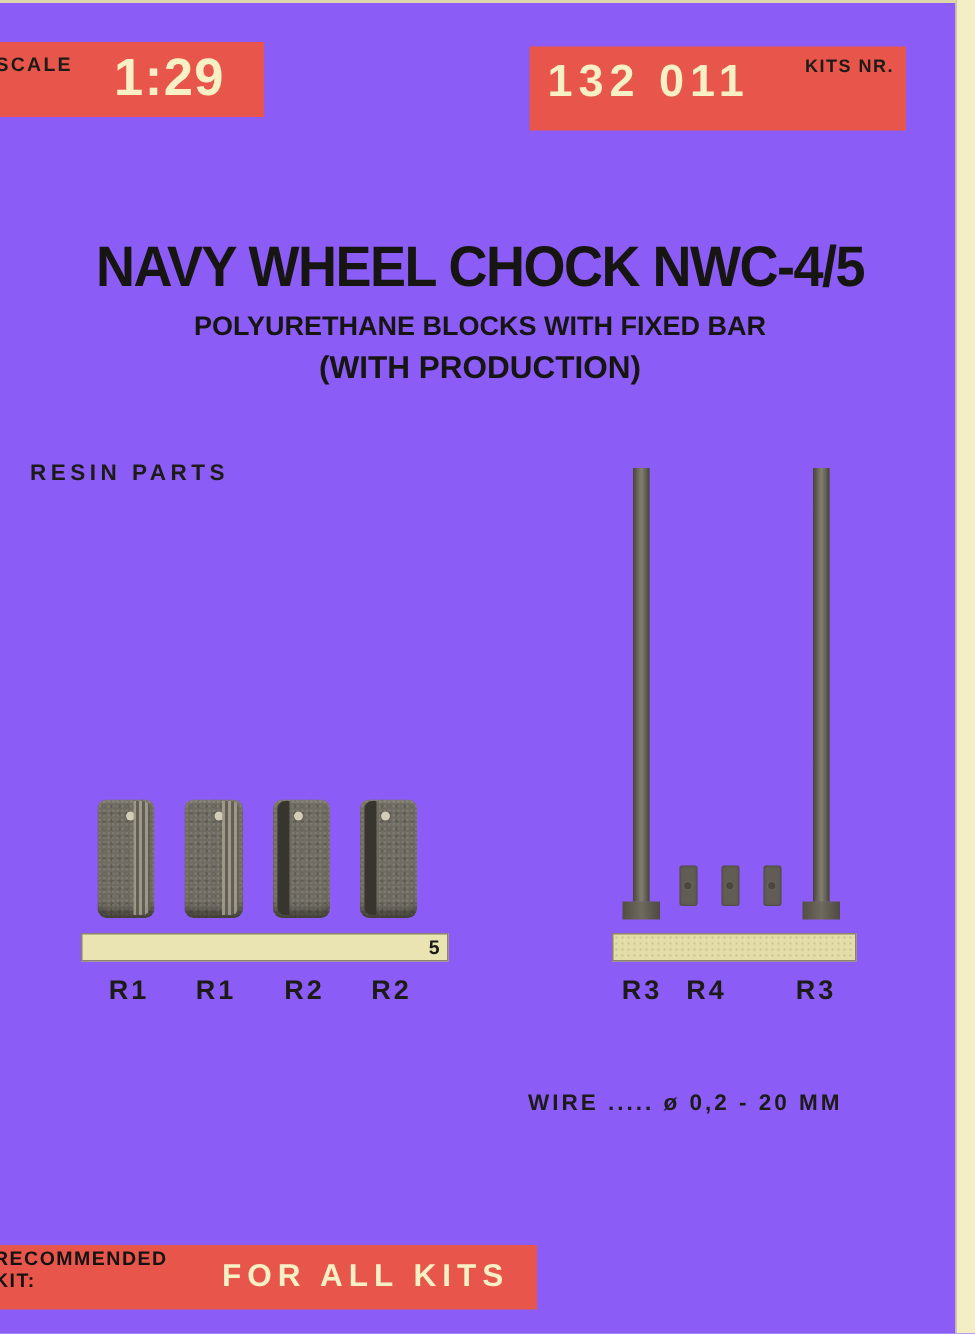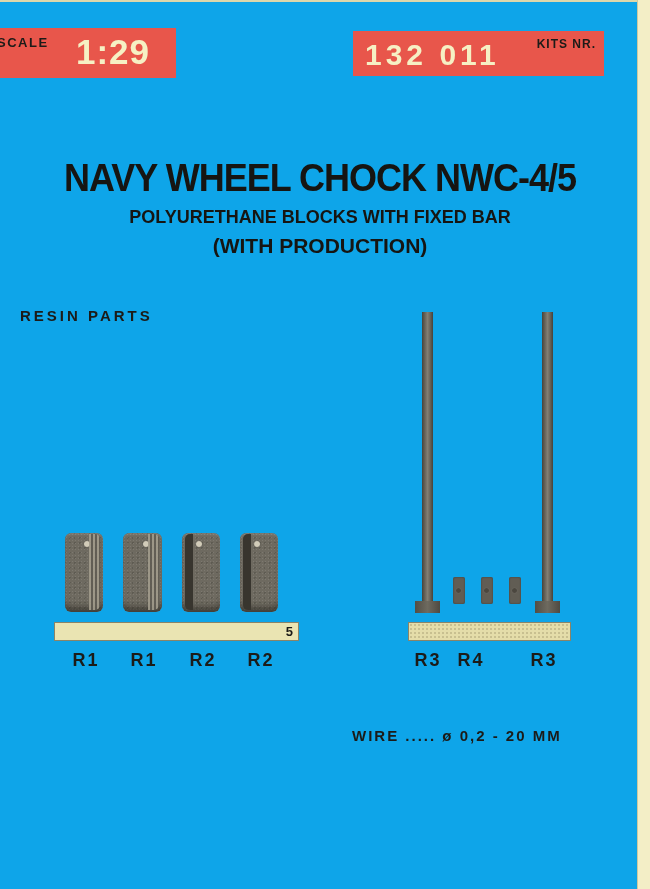--- a/index.html
+++ b/index.html
@@ -1,32 +1,32 @@
 <!DOCTYPE html>
 <html><head>
 <meta charset="utf-8">
 <style>
   html,body { margin:0; padding:0; }
   body { font-family: "Liberation Sans", sans-serif; }
   #page {
     position:relative; width:650px; height:889px; overflow:hidden;
-    background:#0ea5e9;
+    background:#8b5cf6;
   }
   .scan-top { position:absolute; left:0; top:0; width:100%; height:2px; background:#ddd7ab; }
   .paper-edge { position:absolute; left:637px; top:0; width:13px; height:100%;
     background:#f3eec6; border-left:1px solid #cfc99e; }
 
   .redbox { position:absolute; background:#e8564b; }
   #scale-box { left:0; top:28px; width:176px; height:50px; }
   .scale-label { position:absolute; left:-3px; top:7px; font-size:13px; font-weight:bold;
     letter-spacing:1.5px; color:#1c1b18; }
   .scale-value { position:absolute; left:52px; top:4px; width:122px; text-align:center;
     font-size:35px; font-weight:bold; color:#f6f0c4; letter-spacing:1px; }
 
-  #item-box { left:353px; top:31px; width:251px; height:45px; }
+  #item-box { left:353px; top:31px; width:251px; height:56px; }
   .item-number { position:absolute; left:12px; top:7px; font-size:30px; font-weight:bold;
     color:#f6f0c4; letter-spacing:4px; }
   .item-label { position:absolute; right:8px; top:6px; font-size:12px; font-weight:bold;
     letter-spacing:1px; color:#1c1b18; }
 
   .title-main { position:absolute; left:0; top:156px; width:640px; text-align:center;
     font-size:36px; font-weight:bold; letter-spacing:-1px; color:#161512;
     transform:scaleY(1.06); transform-origin:top center; }
   .title-sub1 { position:absolute; left:0; top:207px; width:640px; text-align:center;
     font-size:18px; font-weight:bold; color:#161512; }
@@ -140,15 +140,22 @@
   <div class="small-part" style="left:509px;"></div>
 
   <div class="ruler" id="ruler-right"></div>
 
   <div class="part-label" style="left:405px;">R3</div>
   <div class="part-label" style="left:448px;">R4</div>
   <div class="part-label" style="left:521px;">R3</div>
 
   <div class="wire-note">WIRE ..... ø 0,2 - 20 MM</div>
 
+  <div class="redbox" id="footer-box">
+    <div class="recommended">
+      <div>RECOMMENDED</div>
+      <div>KIT:</div>
+    </div>
+    <span class="kit-value">FOR ALL KITS</span>
+  </div>
 
   <div class="paper-edge"></div>
 </div>
 
 </body></html>

